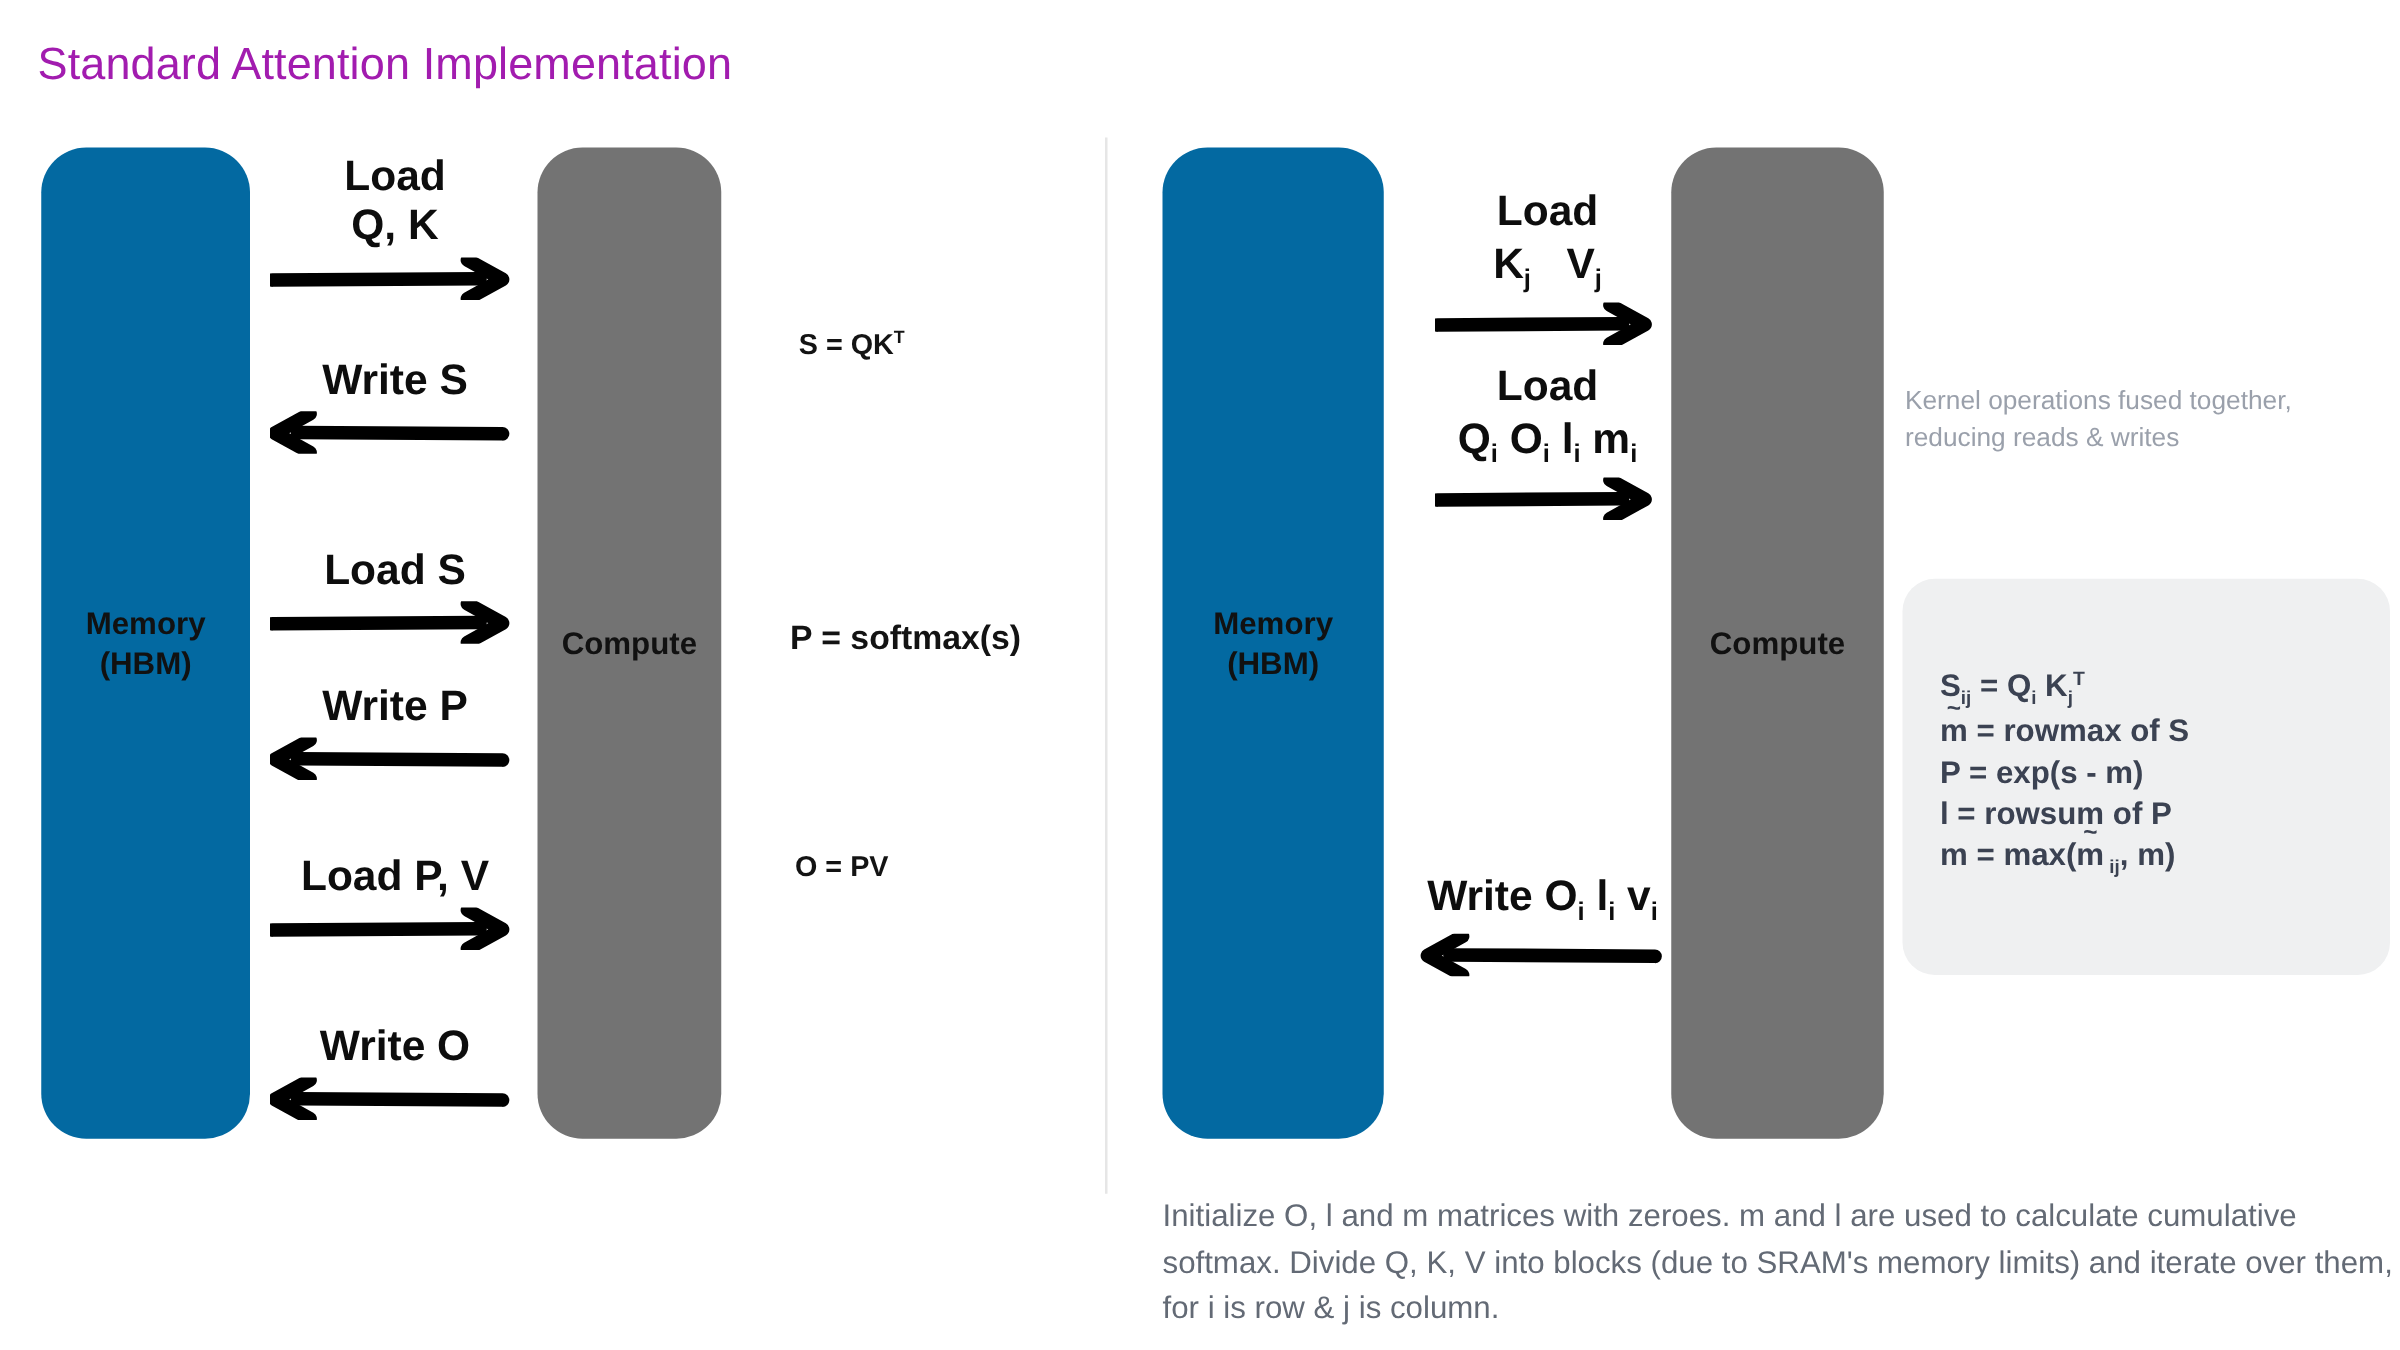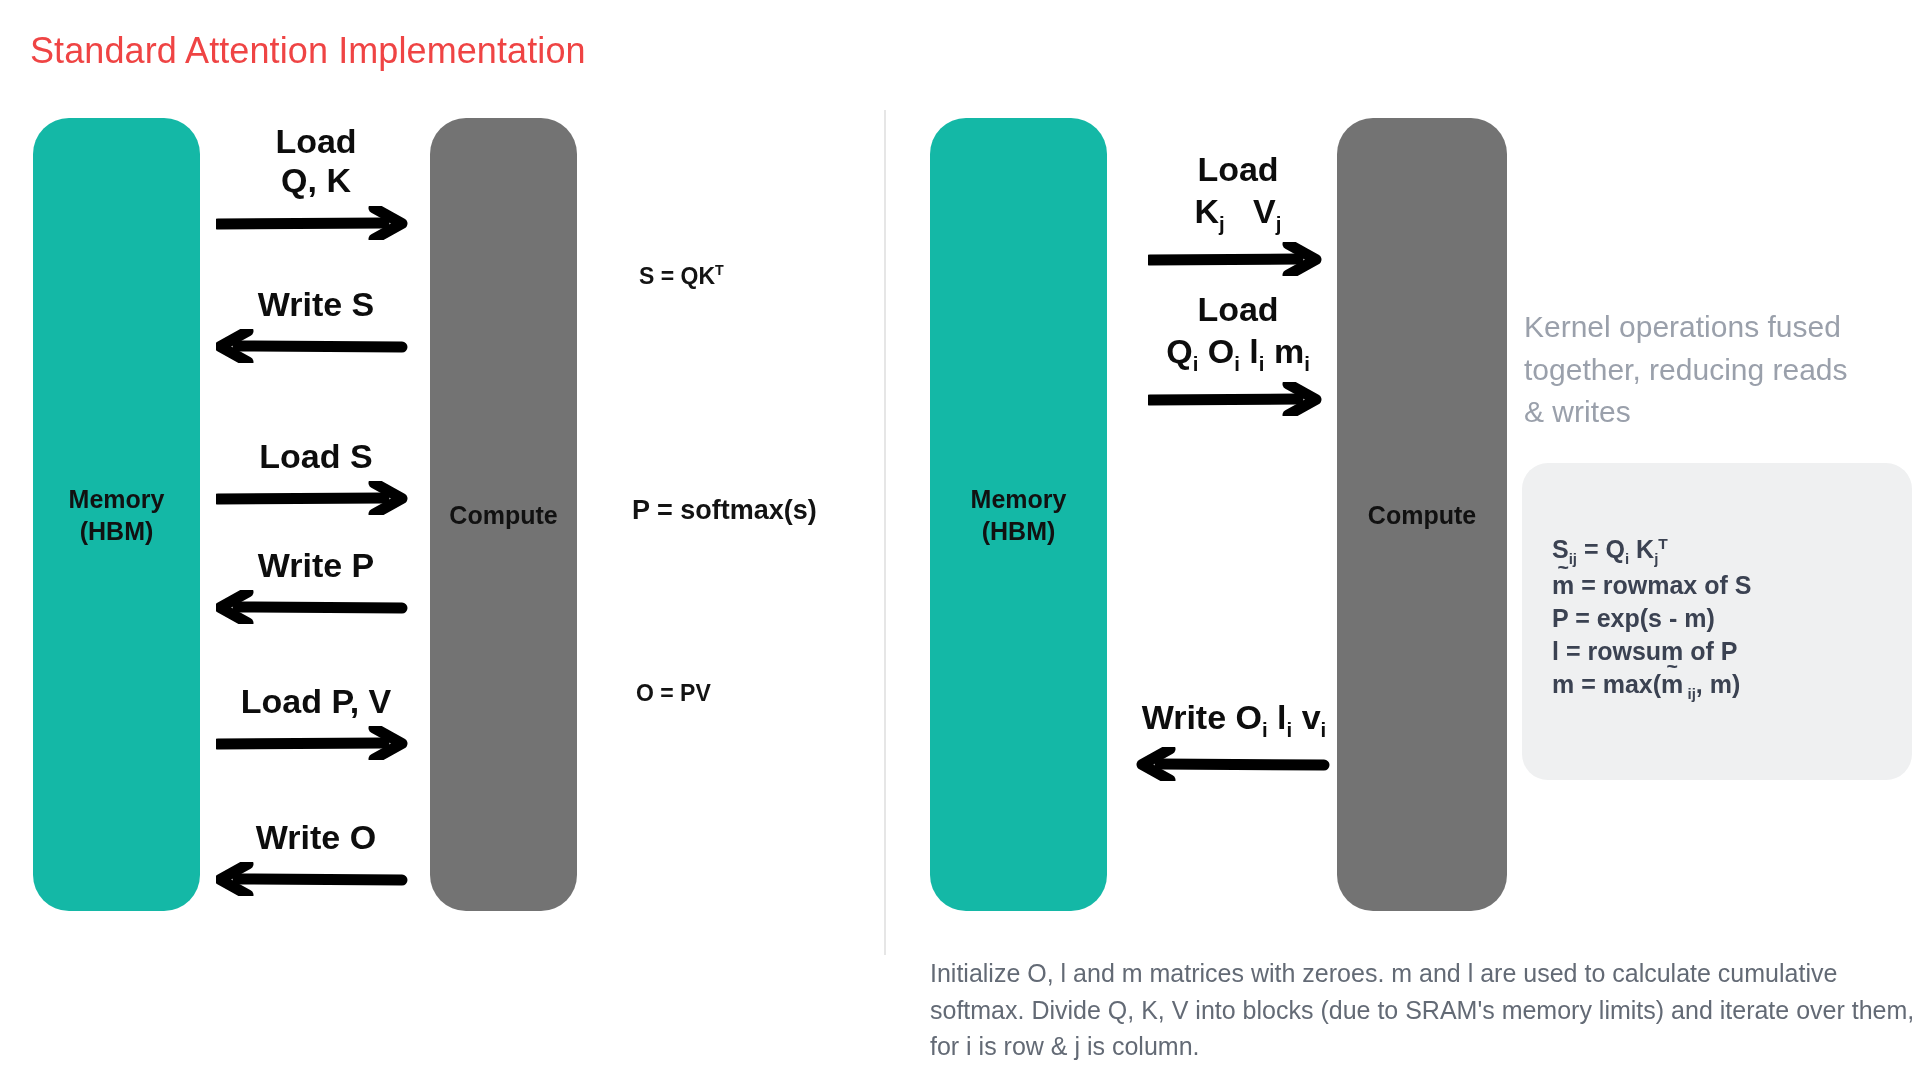--- a/index.html
+++ b/index.html
@@ -8,21 +8,21 @@
     background: #ffffff;
     font-family: "Liberation Sans", sans-serif;
     overflow: hidden;
   }
   #root { position: relative; width: 1920px; height: 1080px; }
 
   .panel-title {
     position: absolute;
     font-size: 36px;
     font-weight: 400;
-    color: #ef4444;
+    color: #a21caf;
     letter-spacing: 0.1px;
     white-space: nowrap;
   }
   #title-left  { left: 30px;  top: 30px; }
   #title-right { left: 930px; top: 30px; }
 
   .divider {
     position: absolute;
     left: 884px; top: 110px;
     width: 2px; height: 845px;
@@ -38,21 +38,21 @@
     justify-content: center;
   }
   .bar-label {
     font-size: 25px;
     font-weight: 700;
     color: #111111;
     text-align: center;
     line-height: 1.28;
     white-space: pre-line;
   }
-  .mem  { background: #14b8a6; justify-content: center; }
+  .mem  { background: #0369a1; justify-content: center; }
   .comp { background: #737373; }
 
   #bar-mem-left   { left: 33px;   top: 118px; width: 167px; height: 793px; }
   #bar-comp-left  { left: 430px;  top: 118px; width: 147px; height: 793px; }
   #bar-mem-right  { left: 930px;  top: 118px; width: 177px; height: 793px; }
   #bar-comp-right { left: 1337px; top: 118px; width: 170px; height: 793px; }
 
   
   .arrow-group { position: absolute; }
   .arrow-label {
@@ -76,21 +76,21 @@
   }
   .formula.small { font-size: 27px; font-weight: 700; }
   .sup { font-size: 0.62em; vertical-align: super; font-weight: 700; }
   .sub { font-size: 0.6em; vertical-align: sub; font-weight: 700; }
 
   
   #kernel-note {
     position: absolute;
     left: 1524px; top: 306px;
     width: 350px;
-    font-size: 30px;
+    font-size: 21px;
     line-height: 1.42;
     color: #9aa0ab;
     font-weight: 400;
   }
 
   
   #formula-card {
     position: absolute;
     left: 1522px; top: 463px;
     width: 390px; height: 317px;

